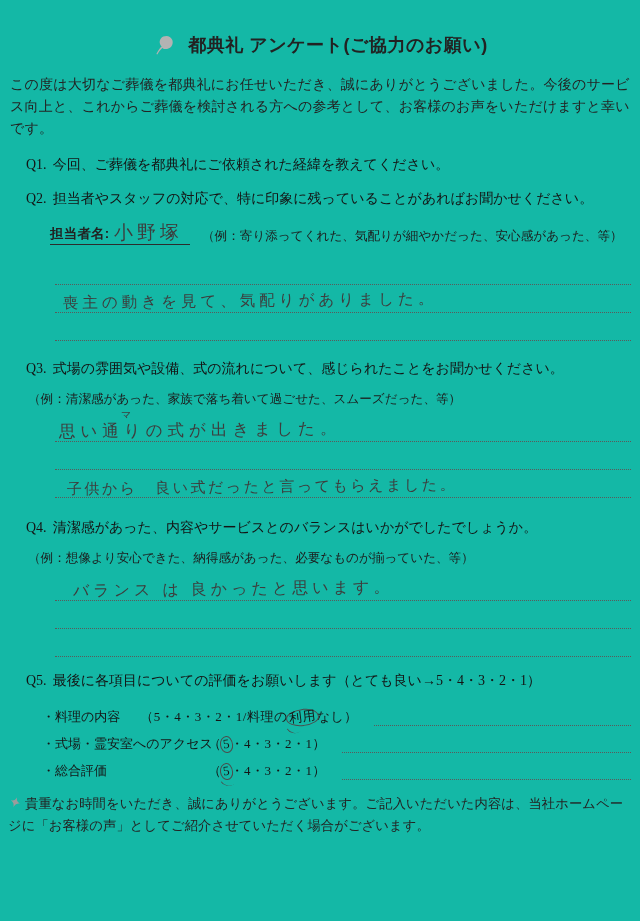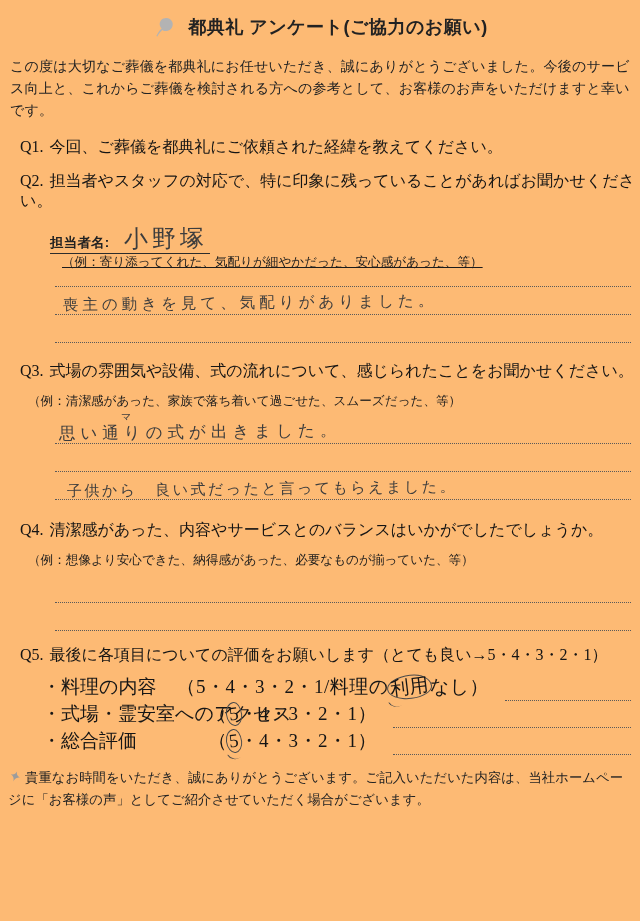--- a/index.html
+++ b/index.html
@@ -1,41 +1,41 @@
 <!DOCTYPE html>
 <html lang="ja"><head>
 <meta charset="utf-8">
 <style>
   html,body{margin:0;padding:0;background:#ffffff;}
   .sheet{
     position:relative;
     width:640px;height:921px;
-    background:#fdba74;
+    background:#14b8a6;
     overflow:hidden;
     box-sizing:border-box;
-    padding-top:12px;
+    padding-top:30px;
     color:#1d1d1d;
     font-family:"Liberation Sans","DejaVu Sans",sans-serif;
   }
   .gothic{font-family:"Liberation Sans","DejaVu Sans",sans-serif;}
 
   
   .title-row{display:flex;align-items:center;justify-content:center;gap:10px;height:30px;}
   .title-row h1{margin:0;font-size:18px;font-weight:700;color:#222;letter-spacing:.5px;}
   .leaf-svg{width:26px;height:24px;display:block;}
 
   .intro{
     margin:13px 10px 0 10px;
     font-size:14px;line-height:1.58;color:#232323;
     letter-spacing:.2px;
   }
 
   
   .q-block{margin:0;}
-  .q-head{margin-left:20px;font-size:16px;color:#141414;line-height:20px;
+  .q-head{margin-left:26px;font-size:14px;color:#141414;line-height:20px;
     font-family:"Liberation Serif","DejaVu Serif",serif;}
   .q-label{margin-right:6px;}
   .q-example{
     margin-left:28px;margin-top:11px;
     font-size:12.6px;color:#1c1c1c;line-height:17px;
     font-family:"Liberation Serif","DejaVu Serif",serif;
   }
   .ans-area{margin-top:2px;}
   .ans-line{
     height:27px;margin:0 9px 0 55px;
@@ -52,34 +52,34 @@
     white-space:nowrap;
     position:relative;top:2px;
   }
   .ruby-mark{
     position:absolute;left:66px;top:-6px;
     font-size:10px;color:#3d3d3d;
     font-family:"Liberation Serif","DejaVu Serif",serif;
   }
 
   
-  .staff-row{margin:9px 0 0 50px;display:flex;align-items:flex-start;height:27px;flex-direction:column;}
+  .staff-row{margin:9px 0 0 50px;display:flex;align-items:flex-end;height:27px;}
   .staff-underline{
     display:inline-flex;align-items:flex-end;
     border-bottom:1.6px solid #2c2c2c;
     min-width:138px;padding:0 2px 1px 0;
   }
   .staff-label{font-size:13.4px;font-weight:700;color:#222;letter-spacing:.3px;}
-  .staff-name{font-size:24px;letter-spacing:4px;top:3px;margin-left:14px;}
-  .staff-example{margin-left:12px;margin-top:0;text-decoration:underline;}
+  .staff-name{font-size:19px;letter-spacing:4px;top:3px;margin-left:4px;}
+  .staff-example{margin-left:12px;margin-top:0;}
 
   
   .rate-area{margin-top:8px;}
-  .rate-row{display:flex;align-items:center;height:27px;margin-left:42px;margin-right:9px;
-    font-family:"Liberation Serif","DejaVu Serif",serif;font-size:19px;color:#151515;}
+  .rate-row{display:flex;align-items:flex-end;height:27px;margin-left:42px;margin-right:9px;
+    font-family:"Liberation Serif","DejaVu Serif",serif;font-size:13px;color:#151515;}
   .rate-name{flex:none;white-space:nowrap;}
   .rate-name.wide{width:166px;}
   .rate-name.narrow{margin-right:20px;}
   .rate-scale{flex:none;white-space:nowrap;letter-spacing:.5px;}
   .rate-dots{flex:1;border-bottom:1.5px dotted #5a5a5a;margin-left:16px;height:100%;}
   .circled{
     display:inline-block;position:relative;
     border:1.6px solid #4c4c4c;
     border-radius:58% 48% 52% 55% / 52% 60% 48% 55%;
     padding:0 2px;margin:0 -2px;
@@ -166,20 +166,23 @@
     </div>
   </div>
 
   <div class="q-block" style="margin-top:20px;">
     <div class="q-head">
       <span class="q-label">Q4.</span><span>清潔感があった、内容やサービスとのバランスはいかがでしたでしょうか。</span>
     </div>
     <div class="q-example" style="margin-top:12px;">（例：想像より安心できた、納得感があった、必要なものが揃っていた、等）</div>
     <div class="ans-area" style="margin-top:6px;">
       <div class="ans-line">
+        <span class="hw" style="margin-left:18px;font-size:16px;letter-spacing:4px;">バランス は 良かったと思います。</span>
+      </div>
+      <div class="ans-line">
           <span class="hw"></span>
         </div>
       <div class="ans-line">
           <span class="hw"></span>
         </div>
     </div>
   </div>
 
   <div class="q-block" style="margin-top:14px;">
     <div class="q-head">

